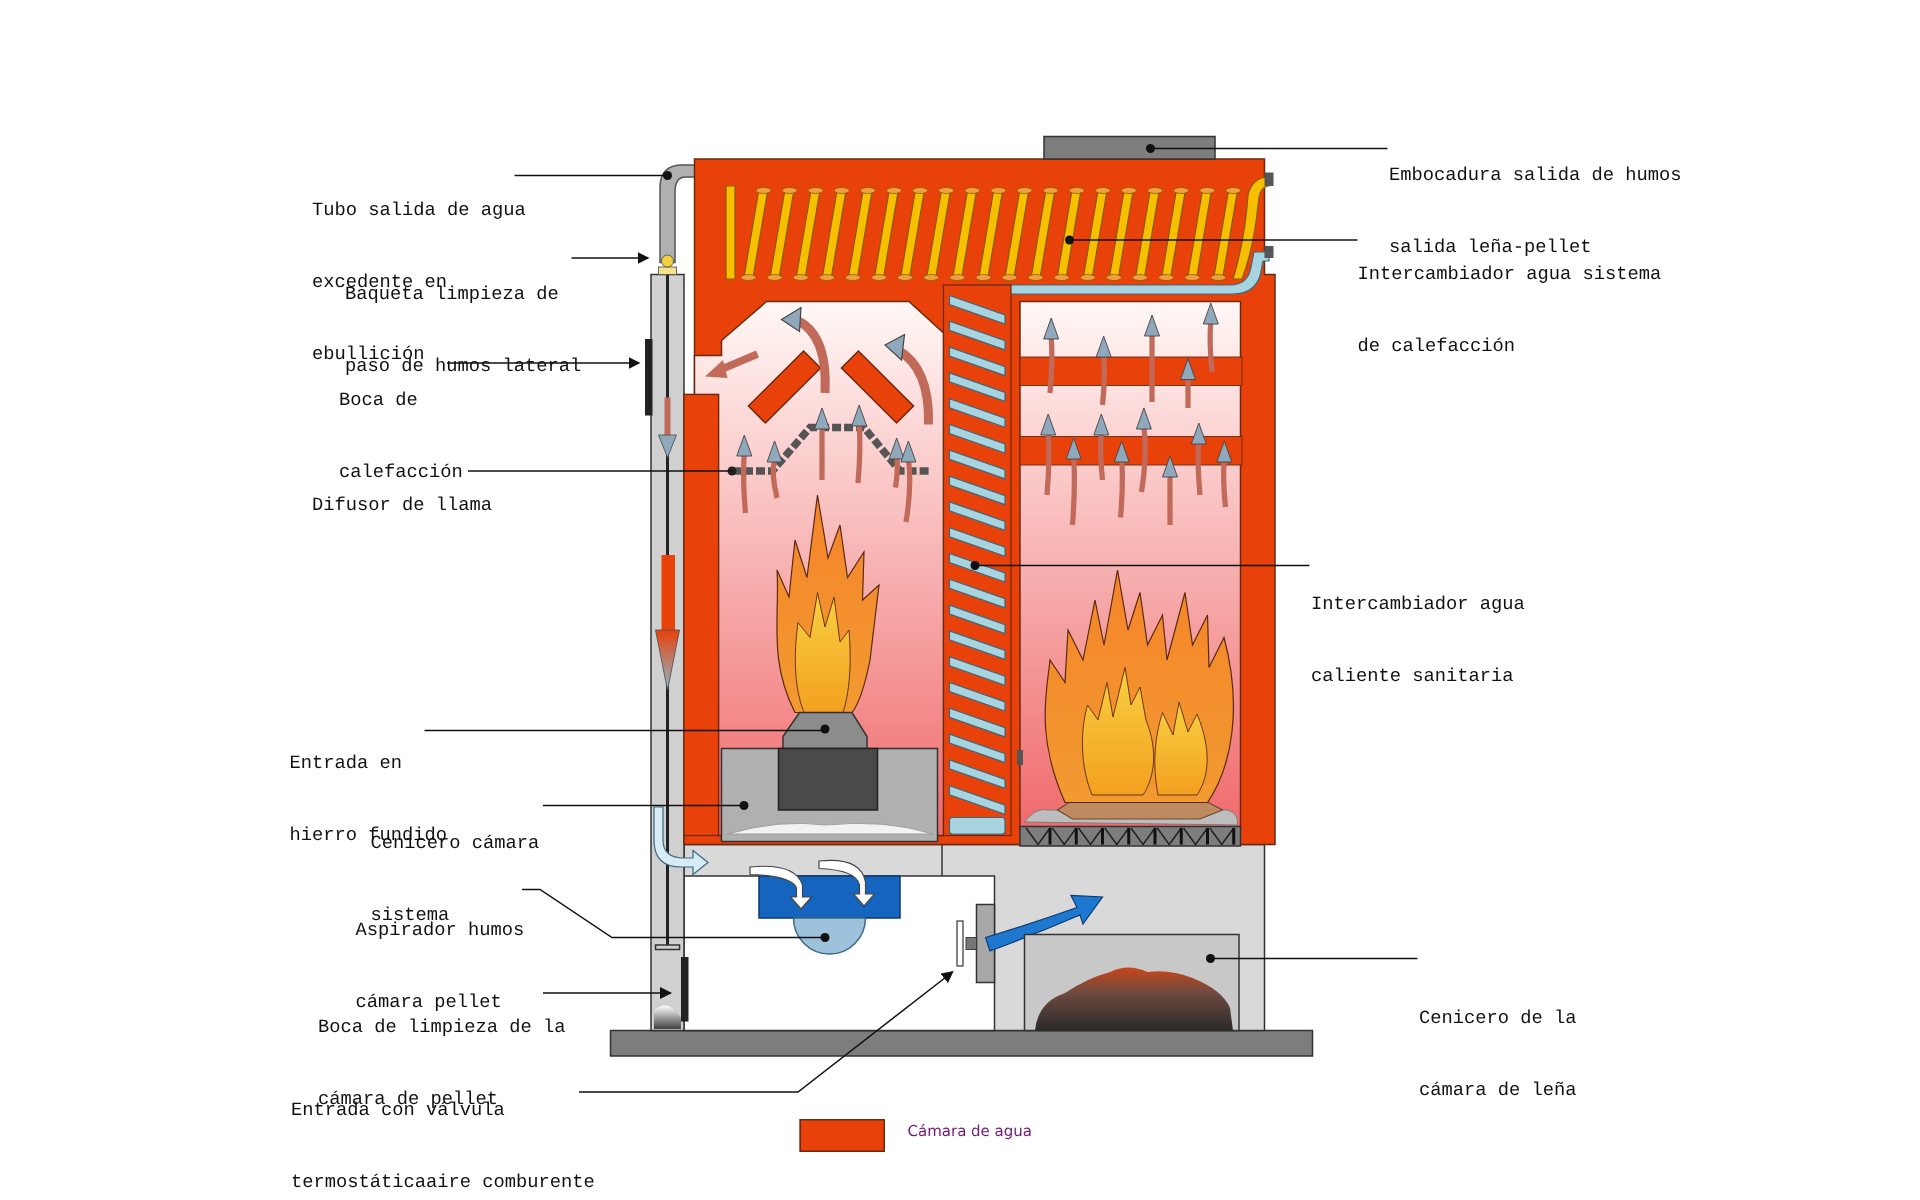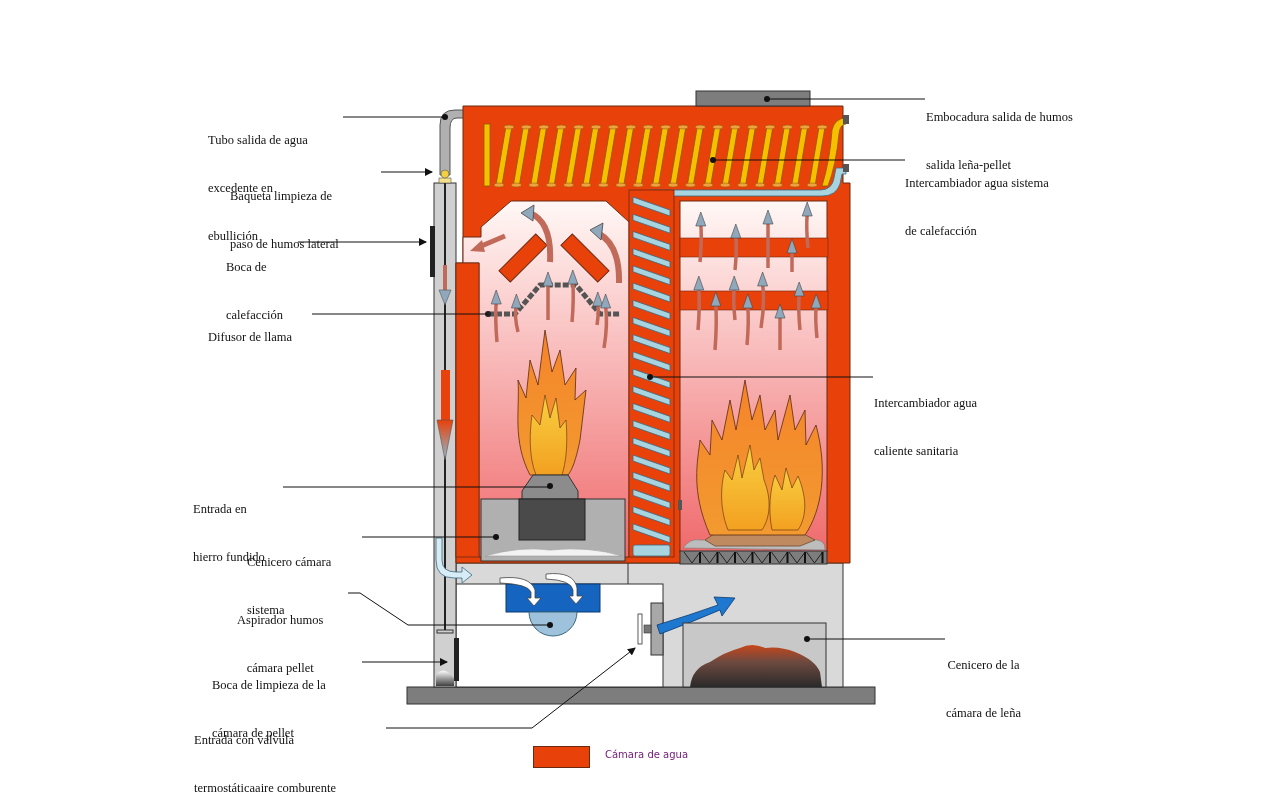--- a/index.html
+++ b/index.html
@@ -1,20 +1,20 @@
 <!DOCTYPE html>
 <html><head>
 <meta charset="utf-8">
 <style>
   html, body { margin: 0; padding: 0; background: #ffffff; }
   body { width: 1280px; height: 800px; position: relative; overflow: hidden;
          font-family: "DejaVu Sans", sans-serif; }
   #diagram { position: absolute; left: 0; top: 0; }
   .lbl { position: absolute; font-size: 12.5px; line-height: 16px; color: #111;
-         white-space: pre; font-family: Liberation Serif, serif; }
+         white-space: pre; font-family: Liberation Mono, monospace; }
   .lbl span { display: block; }
   .legend-swatch { position: absolute; left: 533px; top: 746px; width: 57px; height: 22px;
                    background: #e8410a; border: 1px solid #6b2a10; box-sizing: border-box; }
   .legend-text { position: absolute; left: 605px; top: 749px; font-size: 10px; color: #701a75; }
 </style>
 </head>
 <body>
 
 <svg id="diagram" width="1280" height="800" viewBox="0 0 1280 800" xmlns="http://www.w3.org/2000/svg">
   <defs>
@@ -328,21 +328,21 @@
   <span>Difusor de llama</span>
 </div>
 <div class="lbl" style="left:193px; top:469px;">
   <span>Entrada en</span>
   <span>hierro fundido</span>
 </div>
 <div class="lbl" style="left:247px; top:522px;">
   <span>Cenicero cámara</span>
   <span>sistema</span>
 </div>
-<div class="lbl" style="left:237px; top:580px;text-align:center;">
+<div class="lbl" style="left:237px; top:580px;">
   <span>Aspirador humos</span>
   <span>cámara pellet</span>
 </div>
 <div class="lbl" style="left:212px; top:645px;">
   <span>Boca de limpieza de la</span>
   <span>cámara de pellet</span>
 </div>
 <div class="lbl" style="left:194px; top:700px;">
   <span>Entrada con válvula</span>
   <span>termostáticaaire comburente</span>
@@ -354,19 +354,19 @@
   <span>salida leña-pellet</span>
 </div>
 <div class="lbl" style="left:905px; top:143px;">
   <span>Intercambiador agua sistema</span>
   <span>de calefacción</span>
 </div>
 <div class="lbl" style="left:874px; top:363px;">
   <span>Intercambiador agua</span>
   <span>caliente sanitaria</span>
 </div>
-<div class="lbl" style="left:946px; top:625px;text-align:center;">
+<div class="lbl" style="left:946px; top:639px;text-align:center;">
   <span>Cenicero de la</span>
   <span>cámara de leña</span>
 </div>
 
 <div class="legend-swatch" style="background: rgb(232, 65, 10);"></div>
 <div class="legend-text">Cámara de agua</div>
 
 </body></html>

